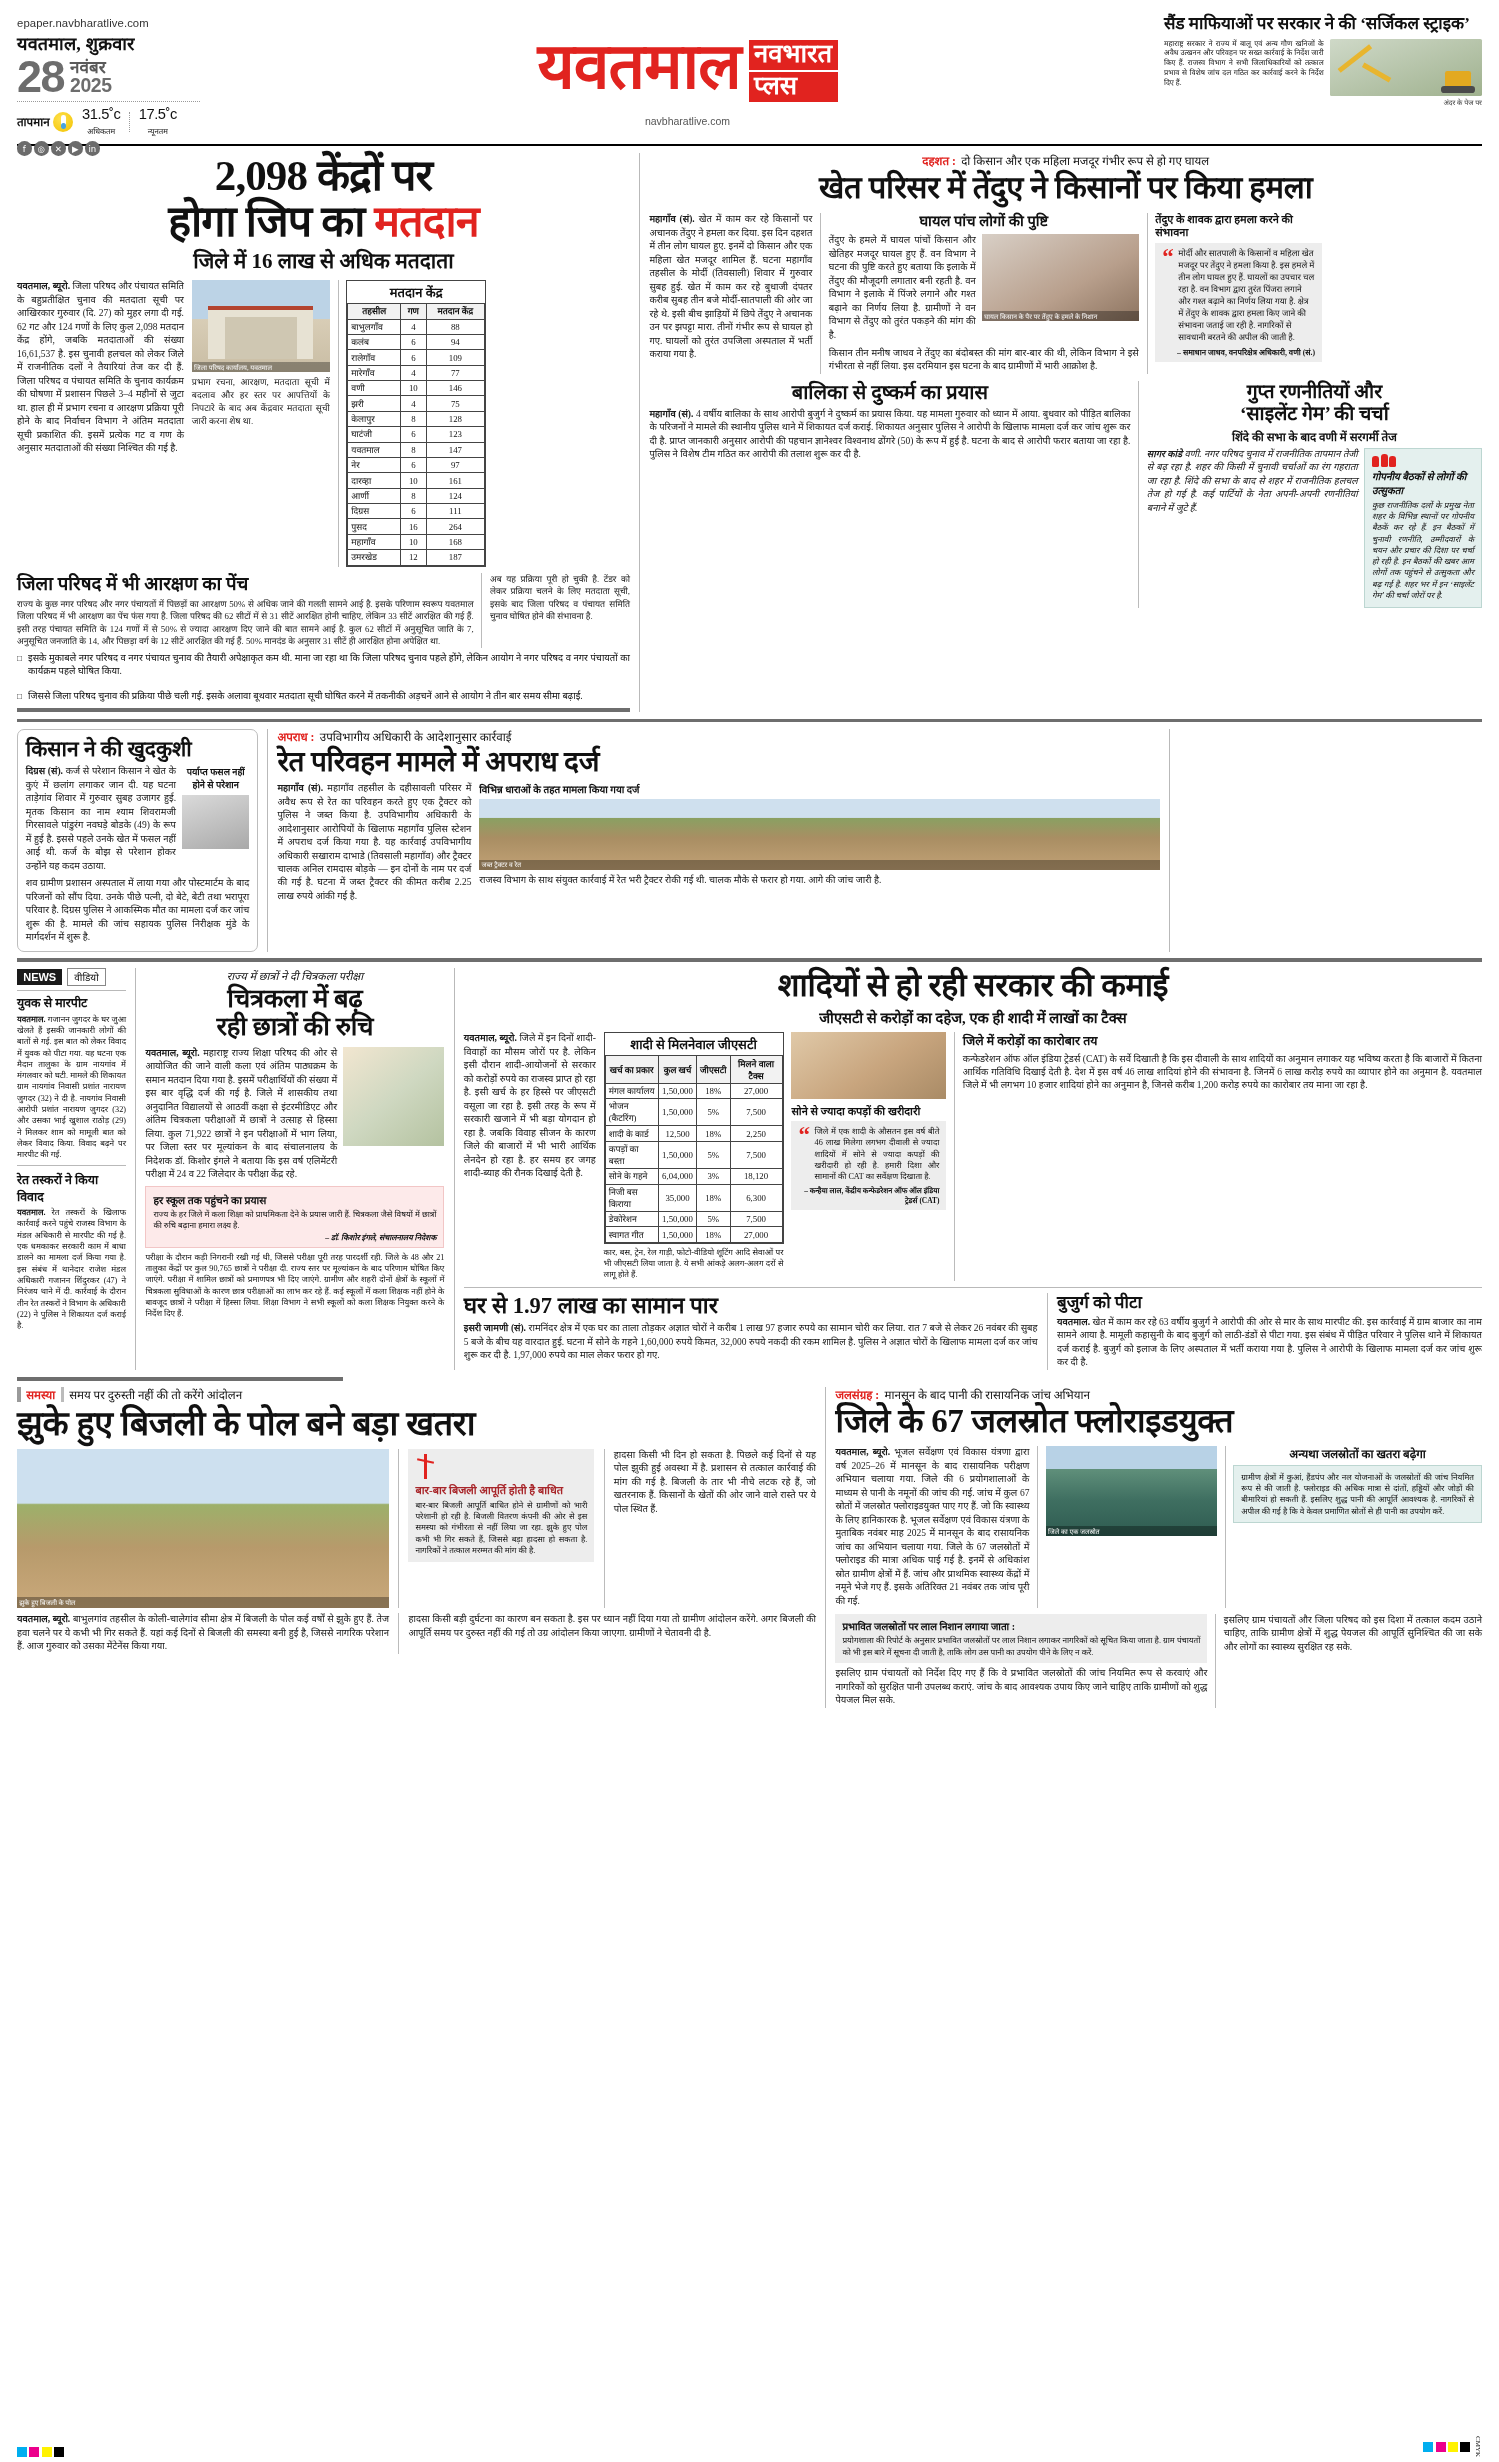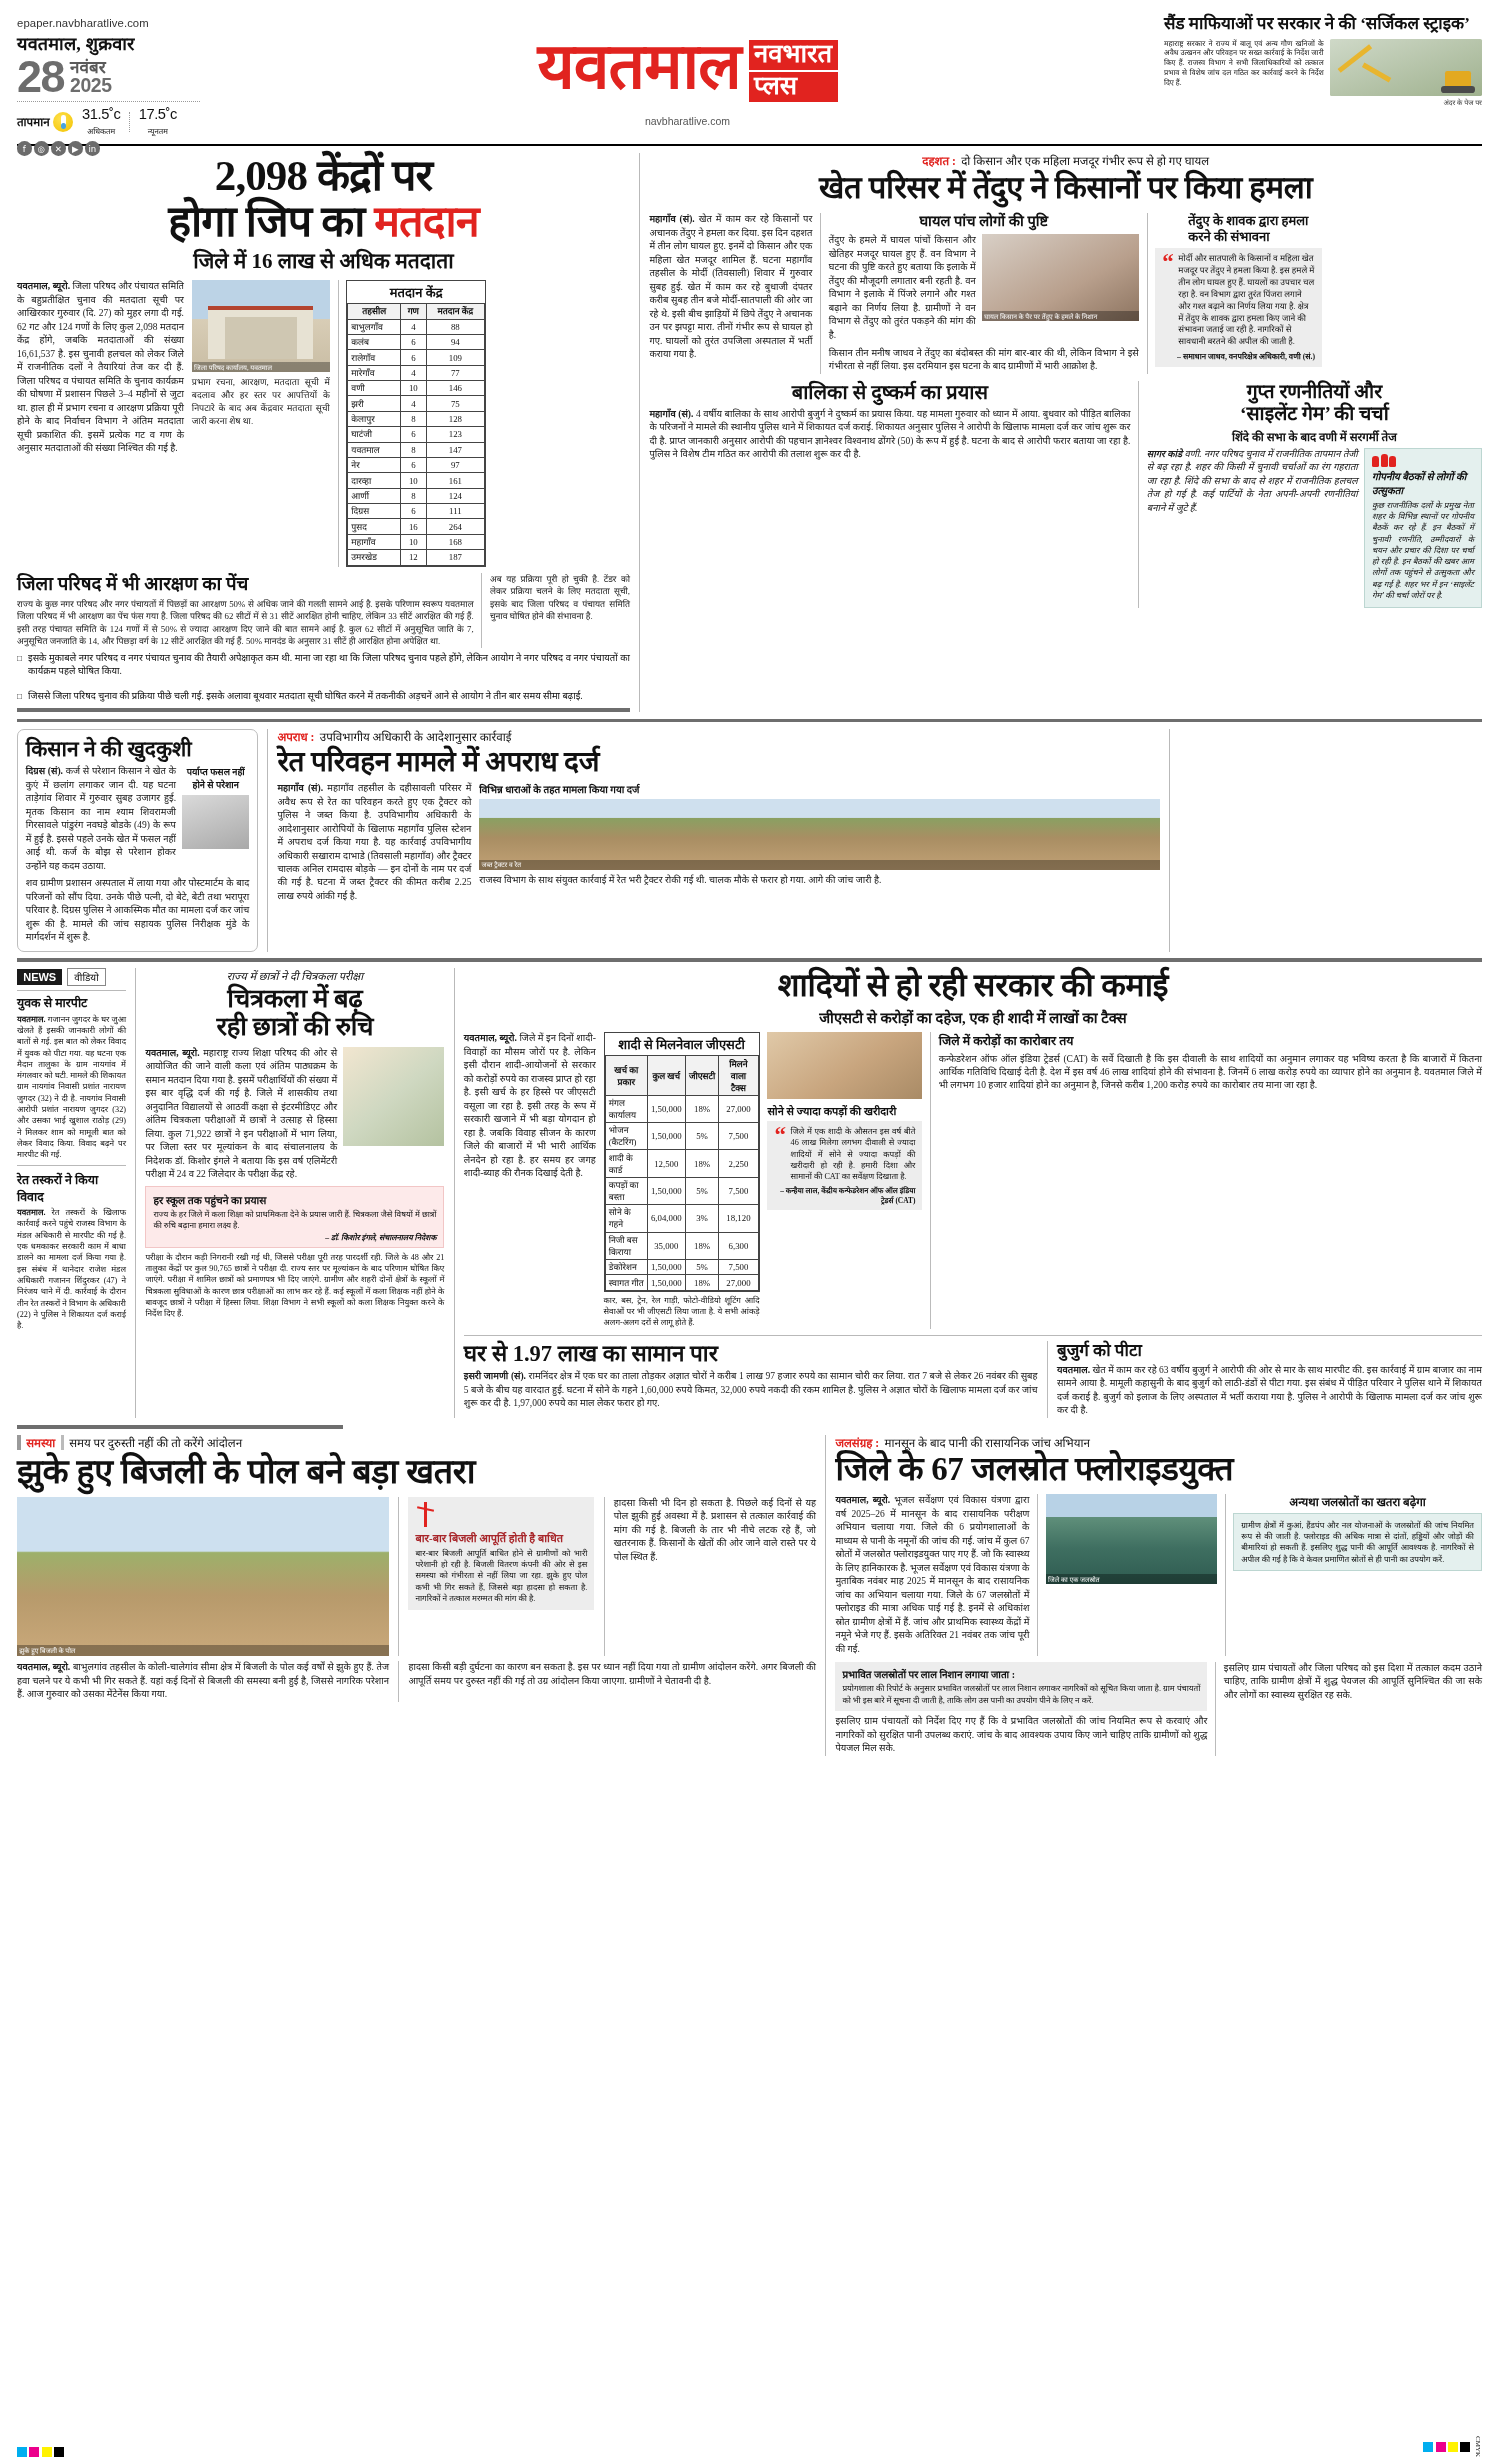--- a/index.html
+++ b/index.html
@@ -366,21 +366,21 @@
             <div style="flex:1;">
               <div class="photo injury" style="height:87px;">
                 <span class="cap">घायल किसान के पैर पर तेंदुए के हमले के निशान</span>
               </div>
             </div>
           </div>
           <div class="body-txt" style="margin-top:4.7px;">किसान तीन मनीष जाधव ने तेंदुए का बंदोबस्त की मांग बार-बार की थी, लेकिन विभाग ने इसे गंभीरता से नहीं लिया. इस दरमियान इस घटना के बाद ग्रामीणों में भारी आक्रोश है.</div>
         </div>
         <div style="width:0.8px; background:#bbb;"></div>
         <div style="width:167px;">
-          <div class="hl3" style="font-size:13px;margin-left:33px;">तेंदुए के शावक द्वारा हमला करने की संभावना</div>
+          <div class="hl3" style="font-size:11px;">तेंदुए के शावक द्वारा हमला करने की संभावना</div>
           <div class="greybox" style="margin-top:3.9px;">
             <div class="quotebox">
               <span class="qm">“</span>
               <span>मोर्दी और सातपाली के किसानों व महिला खेत मजदूर पर तेंदुए ने हमला किया है. इस हमले में तीन लोग घायल हुए हैं. घायलों का उपचार चल रहा है. वन विभाग द्वारा तुरंत पिंजरा लगाने और गश्त बढ़ाने का निर्णय लिया गया है. क्षेत्र में तेंदुए के शावक द्वारा हमला किए जाने की संभावना जताई जा रही है. नागरिकों से सावधानी बरतने की अपील की जाती है.</span>
             </div>
             <div style="font-size:7.8px; font-weight:bold; text-align:right; margin-top:3.1px;">– समाधान जाधव, वनपरिक्षेत्र अधिकारी, वणी (सं.)</div>
           </div>
         </div>
       </div>
 
@@ -521,21 +521,21 @@
 
     <div class="col" style="flex:1;">
       <div class="hl1 center" style="font-size:32px;">शादियों से हो रही सरकार की कमाई</div>
       <div class="subhd" style="font-size:14.7px;">जीएसटी से करोड़ों का दहेज, एक ही शादी में लाखों का टैक्स</div>
 
       <div style="display:flex; gap:7.8px; margin-top:5.4px;">
         <div style="width:132px;" class="body-txt">
           <b>यवतमाल, ब्यूरो.</b>
           <span>जिले में इन दिनों शादी-विवाहों का मौसम जोरों पर है. लेकिन इसी दौरान शादी-आयोजनों से सरकार को करोड़ों रुपये का राजस्व प्राप्त हो रहा है. इसी खर्च के हर हिस्से पर जीएसटी वसूला जा रहा है. इसी तरह के रूप में सरकारी खजाने में भी बड़ा योगदान हो रहा है. जबकि विवाह सीजन के कारण जिले की बाजारों में भी भारी आर्थिक लेनदेन हो रहा है. हर समय हर जगह शादी-ब्याह की रौनक दिखाई देती है.</span>
         </div>
-        <div style="width:156px;">
+        <div style="width:180px;">
           <div class="tablebox">
             <table>
               <caption>शादी से मिलनेवाल जीएसटी</caption>
               <thead>
                   <tr id="gst-th">
                     <th>खर्च का प्रकार</th>
                     <th>कुल खर्च</th>
                     <th>जीएसटी</th>
                     <th>मिलने वाला टैक्स</th>
                   </tr>

